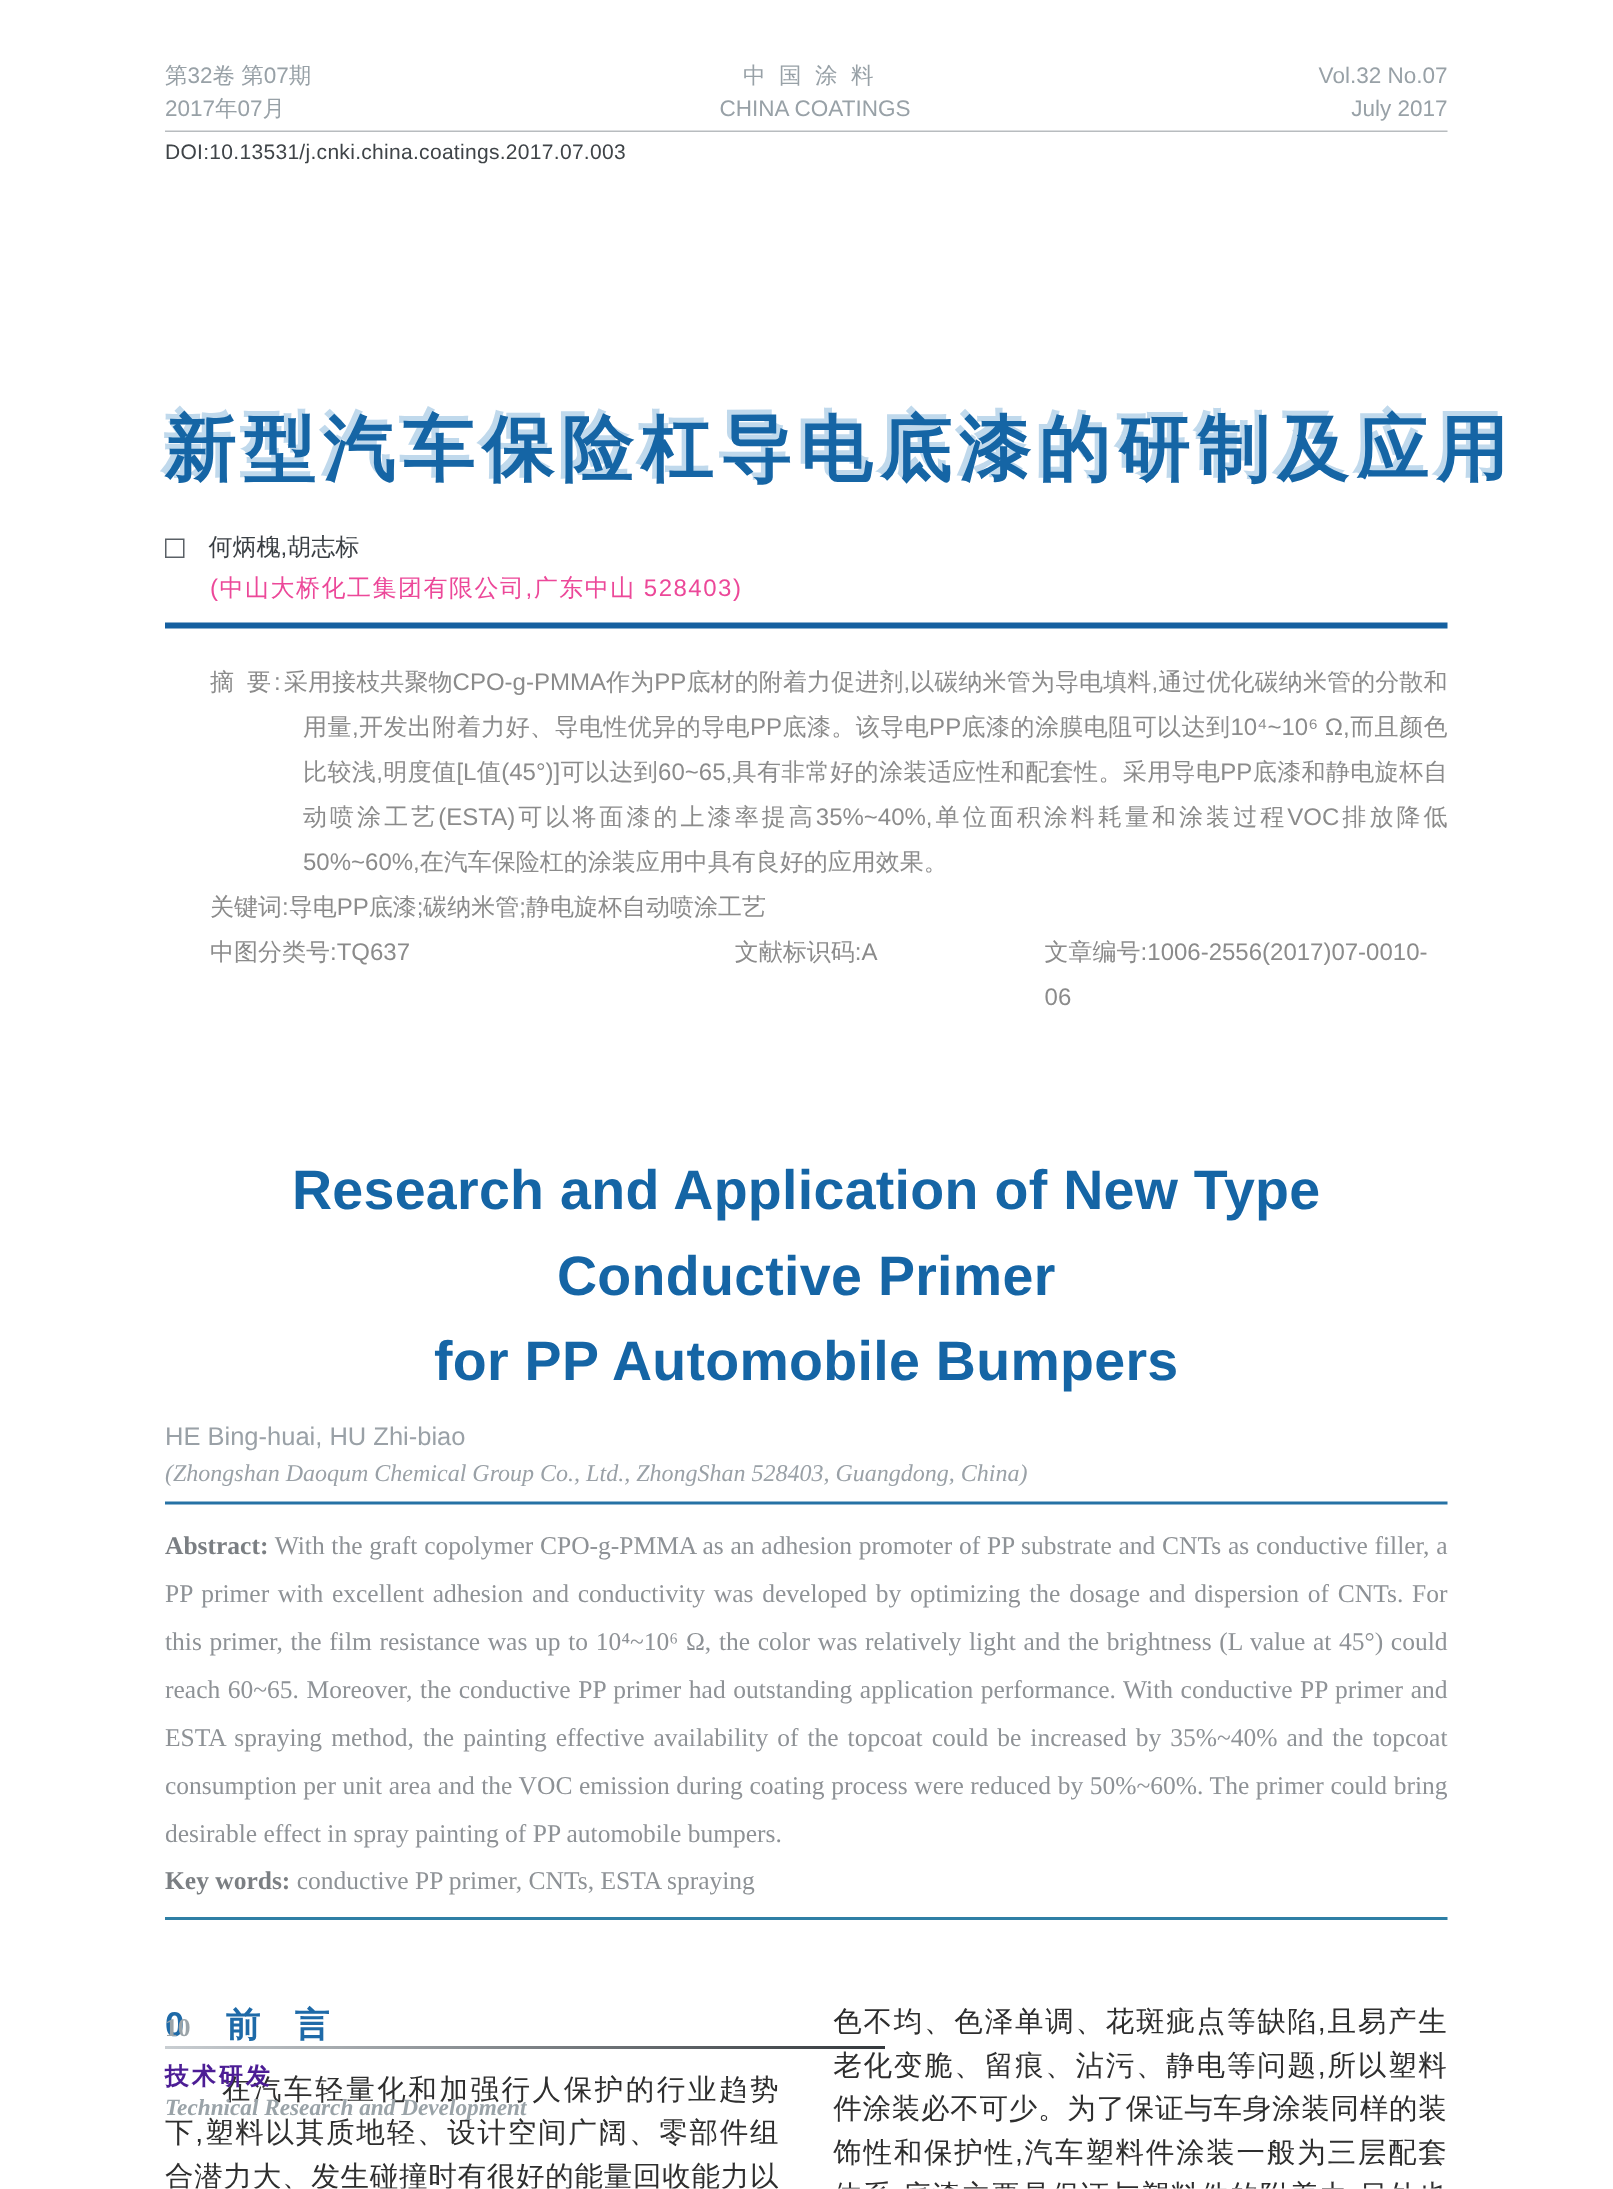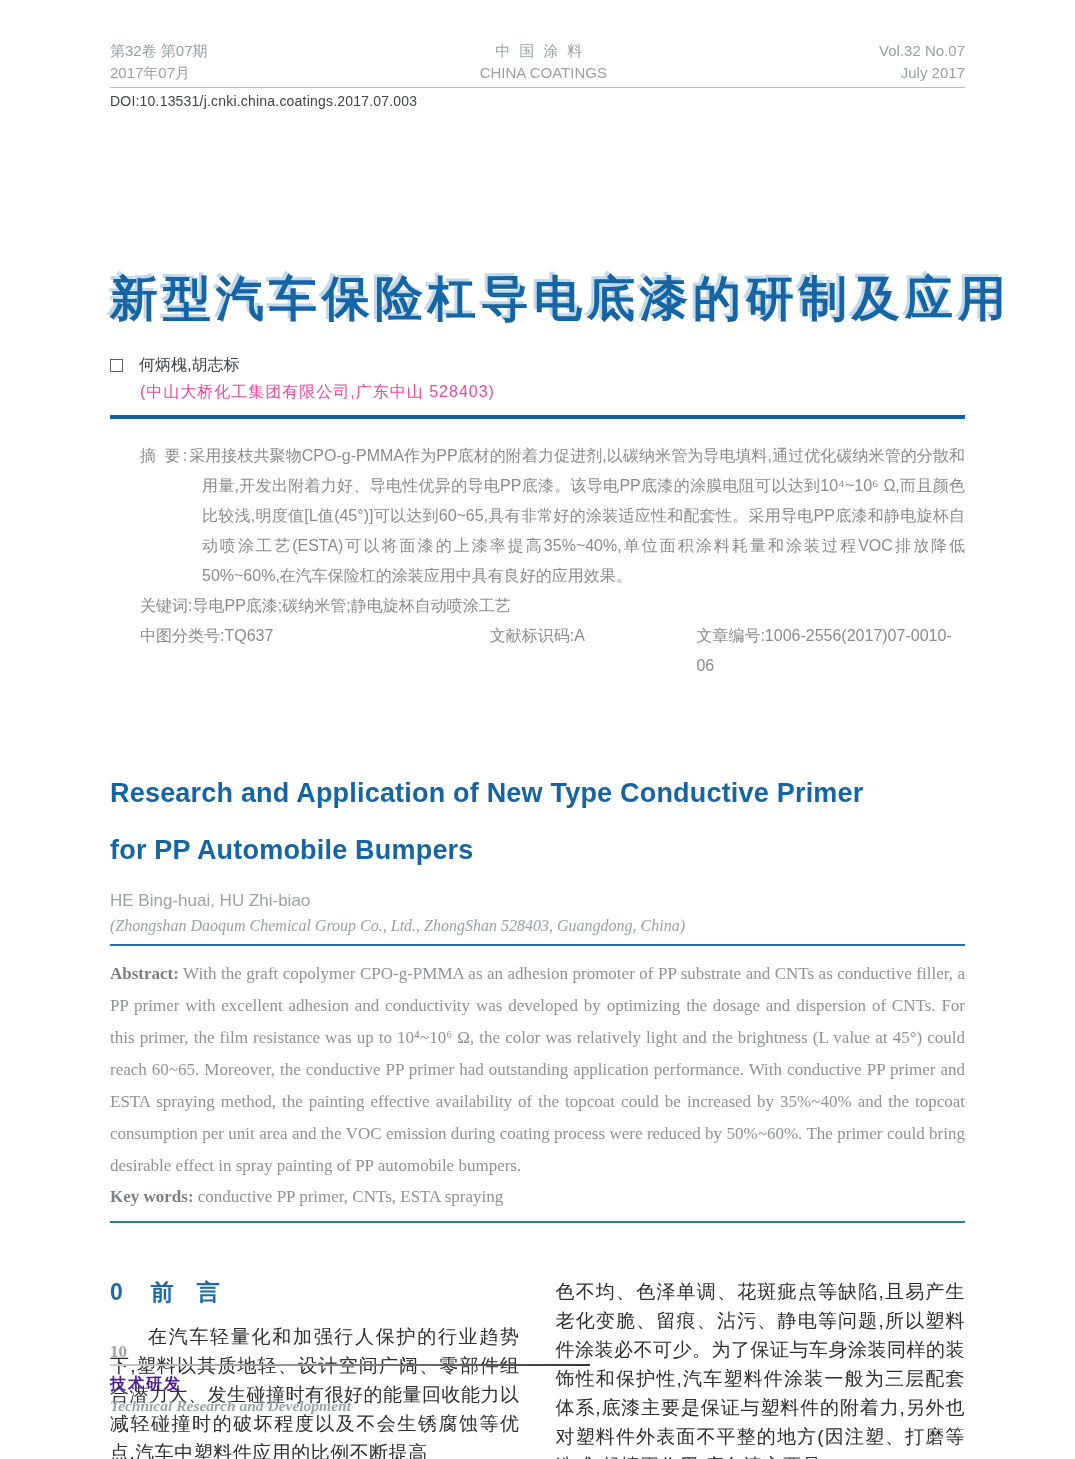--- a/index.html
+++ b/index.html
@@ -45,23 +45,24 @@
   .cn-keywords { margin-top: 0px; }
   .cn-meta { display: flex; margin-top: 0px; }
   .cn-meta .m1 { width: 315px; }
   .cn-meta .m2 { width: 210px; margin-left: 40px; }
 
   
   .en-title {
     margin-top: 84px;
     color: #1565a5;
     font-weight: bold;
-    font-size: 27px;
+    font-size: 37px;
     line-height: 57px;
     letter-spacing: 0.2px;
+    text-align: center;
   }
   .en-authors { margin-top: 12px; font-size: 17px; color: #9aa1a7; }
   .en-affil { margin-top: 6px; font-family: "Liberation Serif", serif; font-style: italic; font-size: 16px; color: #9aa1a7; }
   .en-rule { border: none; border-top: 2.5px solid #2672a5; margin-top: 9px; }
   .en-abstract { margin-top: 12px; font-family: "Liberation Serif", serif; font-size: 17px; line-height: 32px; color: #8e9296; text-align: justify; }
   .en-abstract .lbl, .en-keywords .lbl { font-weight: bold; color: #7b7f83; }
   .en-keywords { font-family: "Liberation Serif", serif; font-size: 17px; line-height: 30px; color: #8e9296; }
   .kw-rule { border: none; border-top: 2px solid #2e7fa5; margin-top: 9px; }
 
   

